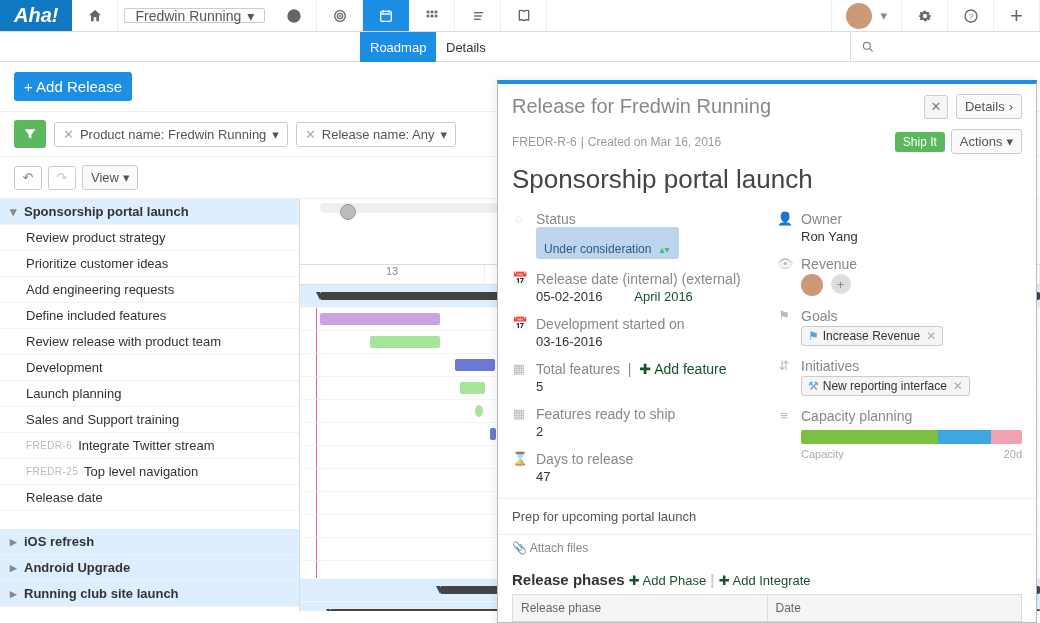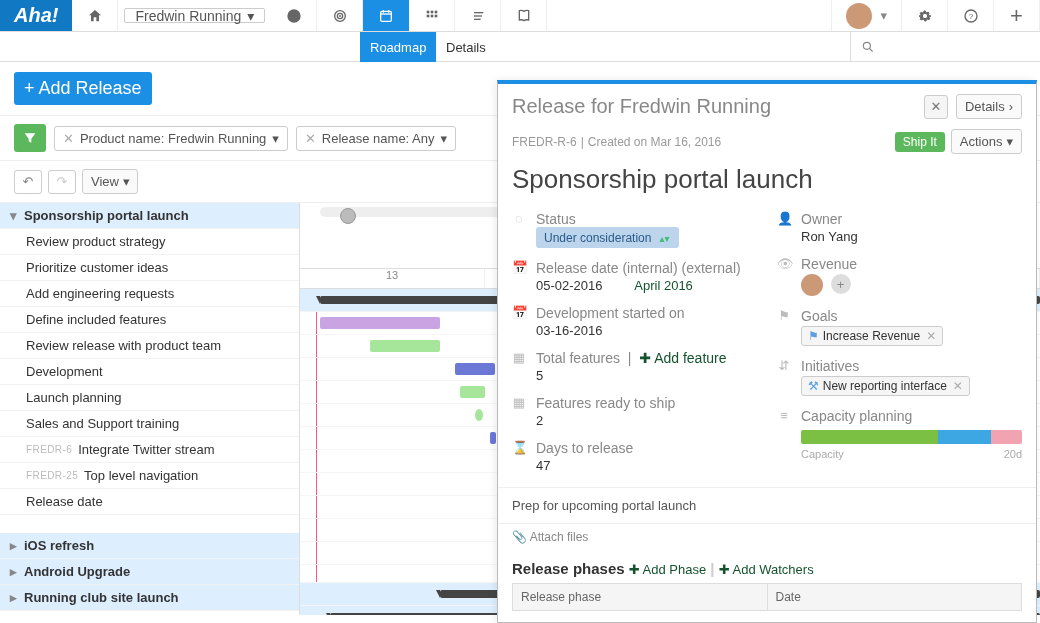--- a/index.html
+++ b/index.html
@@ -19,21 +19,21 @@
 
 .subnav { height: 30px; border-bottom: 1px solid #ddd; display: flex; align-items: stretch; position: relative; }
 .subnav-left { flex: 1; }
 .subnav-label { height: 30px; padding: 0 10px; display: flex; align-items: center; font-size: 13px; }
 .subnav-label.active { background: #1a8fe3; color: #fff; }
 .subnav-search { width: 190px; border-left: 1px solid #ddd; display: flex; align-items: center; padding: 0 10px; }
 .subnav-search input { border: none; outline: none; width: 100%; font-size: 13px; margin-left: 6px; }
 
 
 .toolbar { display: flex; align-items: center; padding: 10px 14px; gap: 10px; border-bottom: 1px solid #eee; }
-.btn-primary { background: #1a8fe3; color: #fff; padding: 6px 10px; border-radius: 3px; cursor: pointer; font-size: 18px; }
+.btn-primary { background: #1a8fe3; color: #fff; padding: 6px 10px; border-radius: 3px; cursor: pointer; font-size: 15px; }
 .btn-small { padding: 4px 8px; border: 1px solid #ccc; border-radius: 3px; background: #fafafa; color: #555; cursor: pointer; font-size: 13px; display: inline-flex; align-items: center; }
 
 
 .filterbar { display: flex; align-items: center; padding: 8px 14px; gap: 8px; border-bottom: 1px solid #eee; }
 .filter-green { width: 32px; height: 28px; background: #5cb85c; border-radius: 3px; display: flex; align-items: center; justify-content: center; color: #fff; }
 .filter-chip { border: 1px solid #ccc; border-radius: 3px; padding: 4px 8px; display: flex; align-items: center; gap: 6px; color: #555; cursor: pointer; }
 .filter-chip .x { color: #aaa; }
 
 
 .viewbar { display: flex; align-items: center; gap: 6px; padding: 8px 14px; }
@@ -77,21 +77,21 @@
 .panel-meta { padding: 4px 14px; color: #999; font-size: 12px; display: flex; align-items: center; }
 .panel-meta .spacer { flex: 1; }
 .ship-btn { background: #5cb85c; color: #fff; padding: 3px 8px; border-radius: 3px; font-size: 12px; margin-right: 6px; }
 .panel-h1 { padding: 6px 14px 10px; font-size: 26px; font-weight: 300; color: #444; }
 .panel-grid { display: flex; padding: 0 14px; gap: 20px; }
 .panel-col { flex: 1; }
 .field { display: flex; gap: 10px; padding: 6px 0; }
 .field .ficon { width: 14px; color: #bbb; text-align: center; }
 .field .flabel { color: #888; font-size: 14px; }
 .field .fval { color: #333; font-size: 13px; padding-top: 2px; }
-.status-pill { display: inline-flex; align-items: center; background: #bcd5ec; color: #2a5a8a; padding: 4px 10px 3px 8px; border-radius: 3px; font-size: 12px; }
+.status-pill { display: inline-flex; align-items: center; background: #bcd5ec; color: #2a5a8a; padding: 15px 10px 3px 8px; border-radius: 3px; font-size: 12px; }
 .status-pill .dots { margin-left: 8px; color: #4b7; font-size: 10px; }
 .link { color: #14532d; cursor: pointer; }
 .tag { display: inline-flex; align-items: center; border: 1px solid #ccc; background: #f5f5f5; border-radius: 3px; padding: 2px 6px; font-size: 12px; gap: 4px; }
 .tag .ti { color: #5a9fe0; }
 .tag .tx { color: #aaa; cursor: pointer; margin-left: 2px; }
 .cap-bar { display: flex; height: 14px; margin-top: 6px; border-radius: 2px; overflow: hidden; width: 100%; }
 .cap-green { background: #7bc043; }
 .cap-blue  { background: #3da7e4; }
 .cap-pink  { background: #f2a3b2; }
 .cap-sub { display: flex; justify-content: space-between; font-size: 11px; color: #aaa; margin-top: 4px; }
@@ -487,21 +487,21 @@
   <div class="panel-note">Prep for upcoming portal launch</div>
   <div class="panel-attach">
     <span>📎</span>
     <span>Attach files</span>
   </div>
 
   <div class="phases-head">
     <span>Release phases</span>
     <span class="link">✚ <span>Add Phase</span></span>
     <span style="color:#ccc;"> | </span>
-    <span class="link">✚ <span>Add Watchers</span></span>
+    <span class="link">✚ <span>Add Integrate</span></span>
   </div>
   <div class="phases-table">
     <div class="phases-th">
       <div>Release phase</div>
       <div>Date</div>
     </div>
   </div>
 </div>
 
 </body></html>

